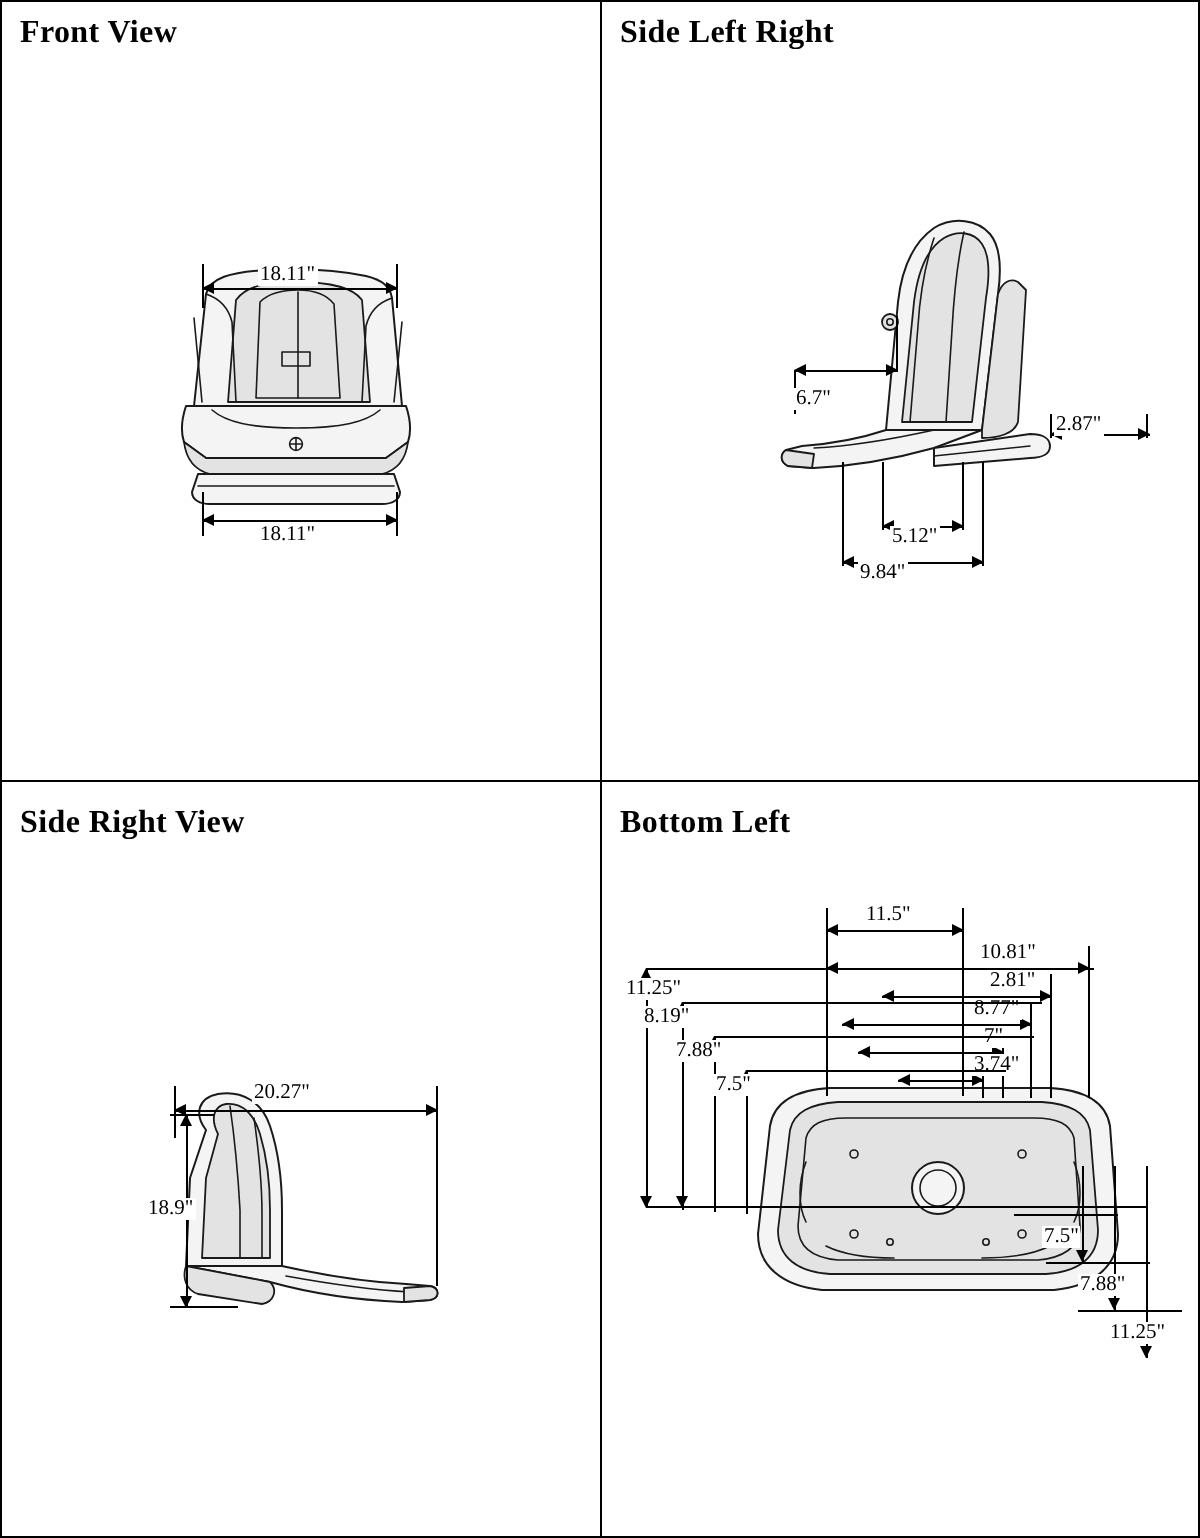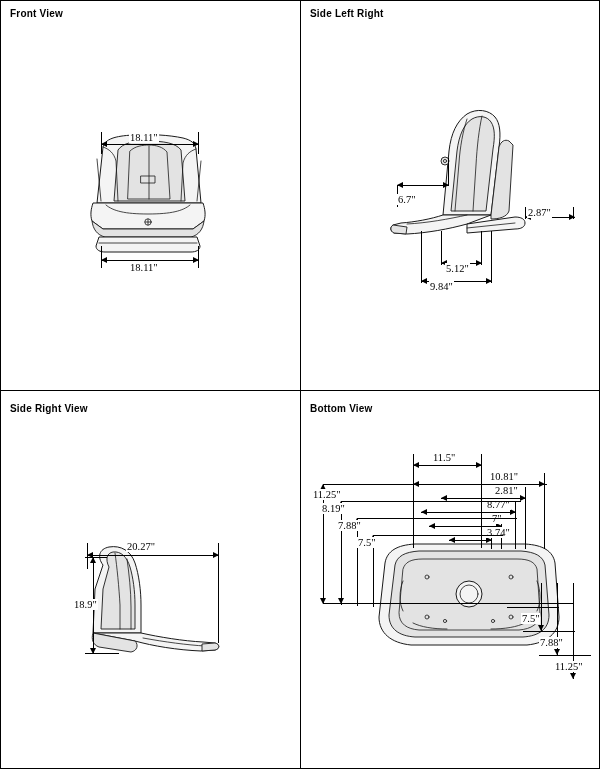--- a/index.html
+++ b/index.html
@@ -33,23 +33,23 @@
     right: 0;
     height: 1px;
     background: #000000;
   }
   .quad {
     position: absolute;
     box-sizing: border-box;
   }
   .quad-title {
     position: absolute;
-    font-family: Liberation Sans, sans-serif;
+    font-family: Liberation Serif, serif;
     font-weight: bold;
-    font-size: 10px;
+    font-size: 16px;
     letter-spacing: 0.2px;
     white-space: nowrap;
   }
   .dim-label {
     position: absolute;
     font-family: "Liberation Serif", serif;
     font-size: 10.5px;
     white-space: nowrap;
     background: #ffffff;
     padding: 0 1px;
@@ -248,21 +248,21 @@
 
     <div class="line hline" style="left:84px;top:166px;width:22px;"></div>
     <div class="line hline" style="left:84px;top:262px;width:34px;"></div>
     <div class="line vline" style="left:92px;top:166px;height:97px;"></div>
     <div class="arrow arr-u" style="left:89px;top:166px;"></div>
     <div class="arrow arr-d" style="left:89px;top:257px;"></div>
     <div class="dim-label" style="left:72px;top:208px;">18.9"</div>
   </div>
 
   <div class="quad" style="left:300px;top:390px;width:300px;height:379px;">
-    <div class="quad-title" style="left:9px;top:12px;">Bottom View</div>
+    <div class="quad-title" style="left:9px;top:12px;">Bottom Left</div>
 
     <svg class="drawing" style="left:68px;top:150px;" width="200" height="110" viewBox="0 0 200 110">
 
       <path class="seat-fill-l" d="M16 22 C18 10 28 4 46 3 L156 3 C174 4 184 10 186 22 L190 76 C190 92 178 102 158 104 L42 104 C22 102 10 92 10 76 Z"></path>
 
       <path class="seat-fill-d" d="M26 24 C28 15 36 11 50 10 L152 10 C166 11 174 15 176 24 L180 74 C180 88 170 95 154 96 L46 96 C30 95 20 88 20 74 Z"></path>
 
       <path class="seat-thin" d="M34 28 C36 21 42 18 54 18 L148 18 C160 18 166 21 168 28 L171 72 C171 83 162 88 150 89 L50 89 C38 88 30 83 30 72 Z"></path>
 
       <circle cx="100" cy="53" r="13" class="seat-fill-l"></circle>

